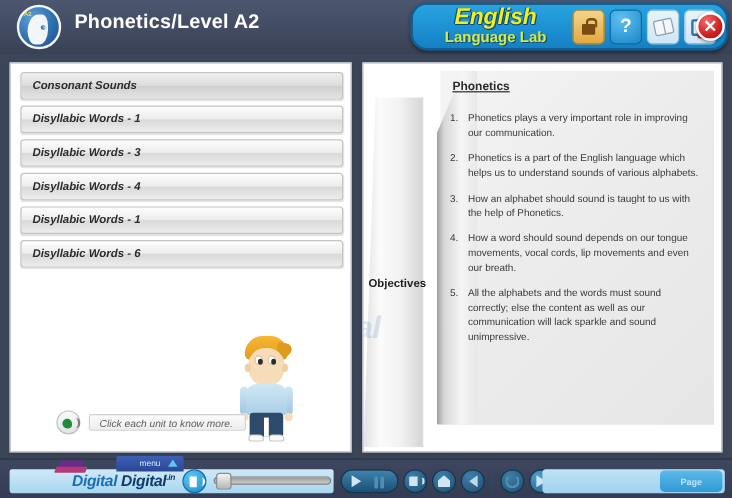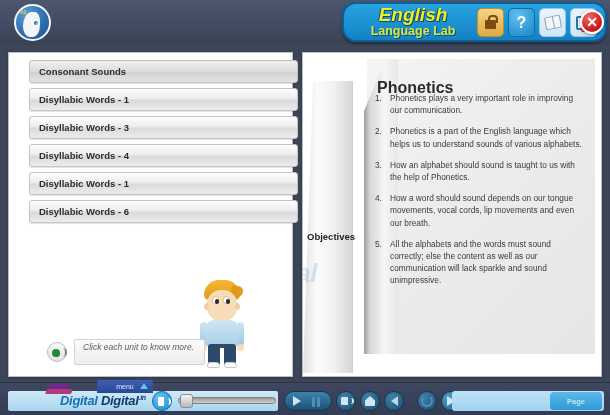--- a/index.html
+++ b/index.html
@@ -103,21 +103,21 @@
     display:flex; align-items:center; justify-content:center; line-height:1;
     box-shadow:0 1px 3px rgba(0,0,0,.5); cursor:pointer; z-index:5;
   }
 
   
   .left-panel {
     position:absolute; left:8px; top:52px; width:285px; height:325px;
     background:#ffffff; border:1px solid #b9bec9;
     box-shadow:0 1px 3px rgba(0,0,0,.25);
   }
-  .unit-list { position:absolute; left:20px; top:7px; width:269px; }
+  .unit-list { position:absolute; left:8px; top:7px; width:269px;font-style:italic; }
   .unit-item {
     height:23px; margin-bottom:5px;
     background:linear-gradient(180deg,#fdfdfd 0%,#ececec 48%,#d9d9d9 52%,#ededed 100%);
     border:1px solid #c4c4c4; border-radius:3px;
     display:flex; align-items:center; padding-left:9px;
     font-size:9.5px; font-weight:bold; color:#2c2c2c;
     cursor:pointer;
     box-shadow:0 1px 1px rgba(0,0,0,.12);
   }
   .unit-item.active { background:linear-gradient(180deg,#f0f0f0 0%,#dcdcdc 50%,#cfcfcf 52%,#e4e4e4 100%); }
@@ -133,21 +133,21 @@
   }
   .hint-icon:before{
     content:""; position:absolute; left:4px; top:6px; width:8px; height:8px;
     background:#1f8a3d; border-radius:50% 50% 40% 50%;
   }
   .hint-icon:after{
     content:""; position:absolute; left:10px; top:5px; width:7px; height:9px;
     border-right:2px solid #7d7d7d; border-radius:0 6px 6px 0;
   }
   .hint-text {
-    margin-left:7px; padding:2px 10px 12px 8px; font-size:8.5px; font-style:italic;
+    margin-left:7px; padding:2px 10px 0 8px; font-size:8.5px; font-style:italic;
     color:#5c5c5c;
     background:linear-gradient(180deg,#fbfbfb,#ededed);
     border:1px solid #d3d3d3; border-radius:2px;
   }
 
   
   .mascot { position:absolute; left:183px; bottom:6px; width:60px; height:90px; }
   .m-hair { position:absolute; left:12px; top:0; width:36px; height:20px;
     background:linear-gradient(180deg,#f7b733 0%,#e09a1c 100%);
     border-radius:18px 18px 6px 6px; }
@@ -199,22 +199,22 @@
     background:linear-gradient(90deg,#e1e1e1 0%,#fbfbfb 28%,#f2f2f2 62%,#d6d6d6 100%);
     border-right:1px solid #cfcfcf;
     clip-path:polygon(10px 0, 50px 0, 50px 100%, 0 100%);
     box-shadow:2px 0 4px rgba(0,0,0,.12);
   }
   .objectives-label {
     position:absolute; left:4px; top:178px; width:52px; 
     font-size:9.5px; font-weight:bold; color:#1d1d1d; z-index:3;
   }
   .page-title {
-    position:absolute; left:10px; top:20px;
-    font-size:16px; font-weight:bold; color:#2b2b2b;
+    position:absolute; left:10px; top:8px;
+    font-size:10px; font-weight:bold; color:#2b2b2b;text-decoration:underline;
   }
   .olist { position:absolute; left:8px; top:33px; right:10px; }
   .olist li {
     list-style:none; position:relative; padding-left:15px; margin-bottom:9px;
     font-size:8.3px; line-height:12.2px; color:#3a3a3a;
   }
   .olist li .num {
     position:absolute; left:0; top:0; font-size:8.3px; color:#3a3a3a;
   }
   .watermark {
@@ -329,20 +329,21 @@
 <div class="app">
 
   <div class="header">
 
     <div class="logo-badge">
       <div class="a2">A2</div>
       <div class="face"></div>
       <div class="waves">≈<br>≋<br>≈</div>
     </div>
 
+    <div class="app-title">Phonetics/Level A2</div>
 
     <div class="brand-pill">
       <div class="brand-text">
         <div class="l1">English</div>
         <div class="l2">Language Lab</div>
       </div>
       <div class="hdr-icons">
         <div class="hdr-icon lock">
             <div class="glyph-lock"></div>
           </div>

